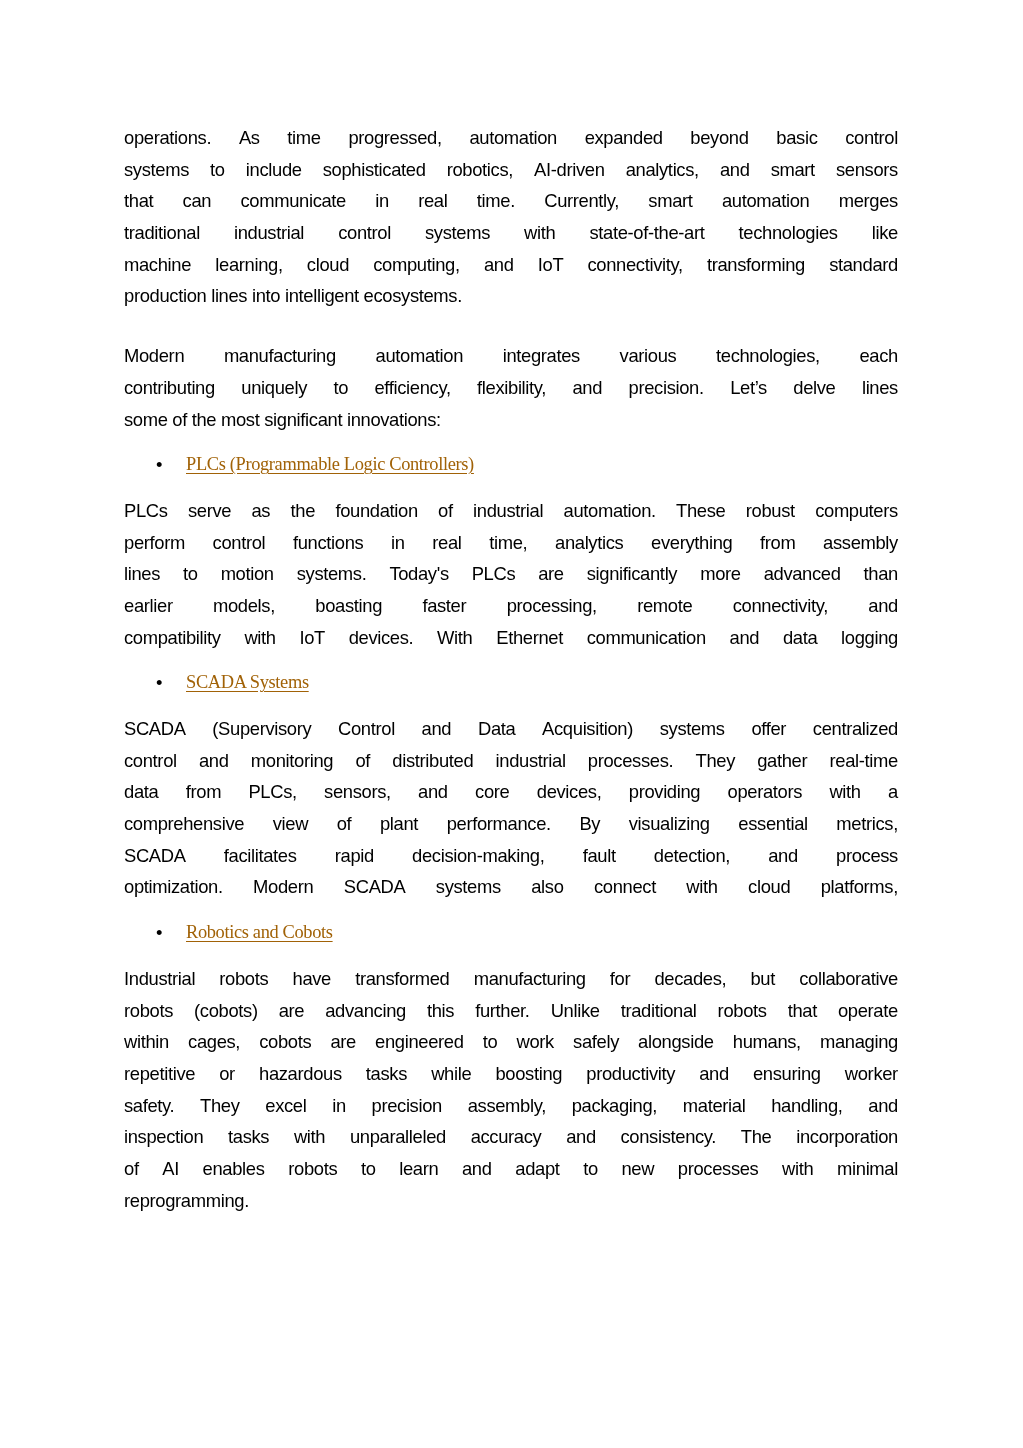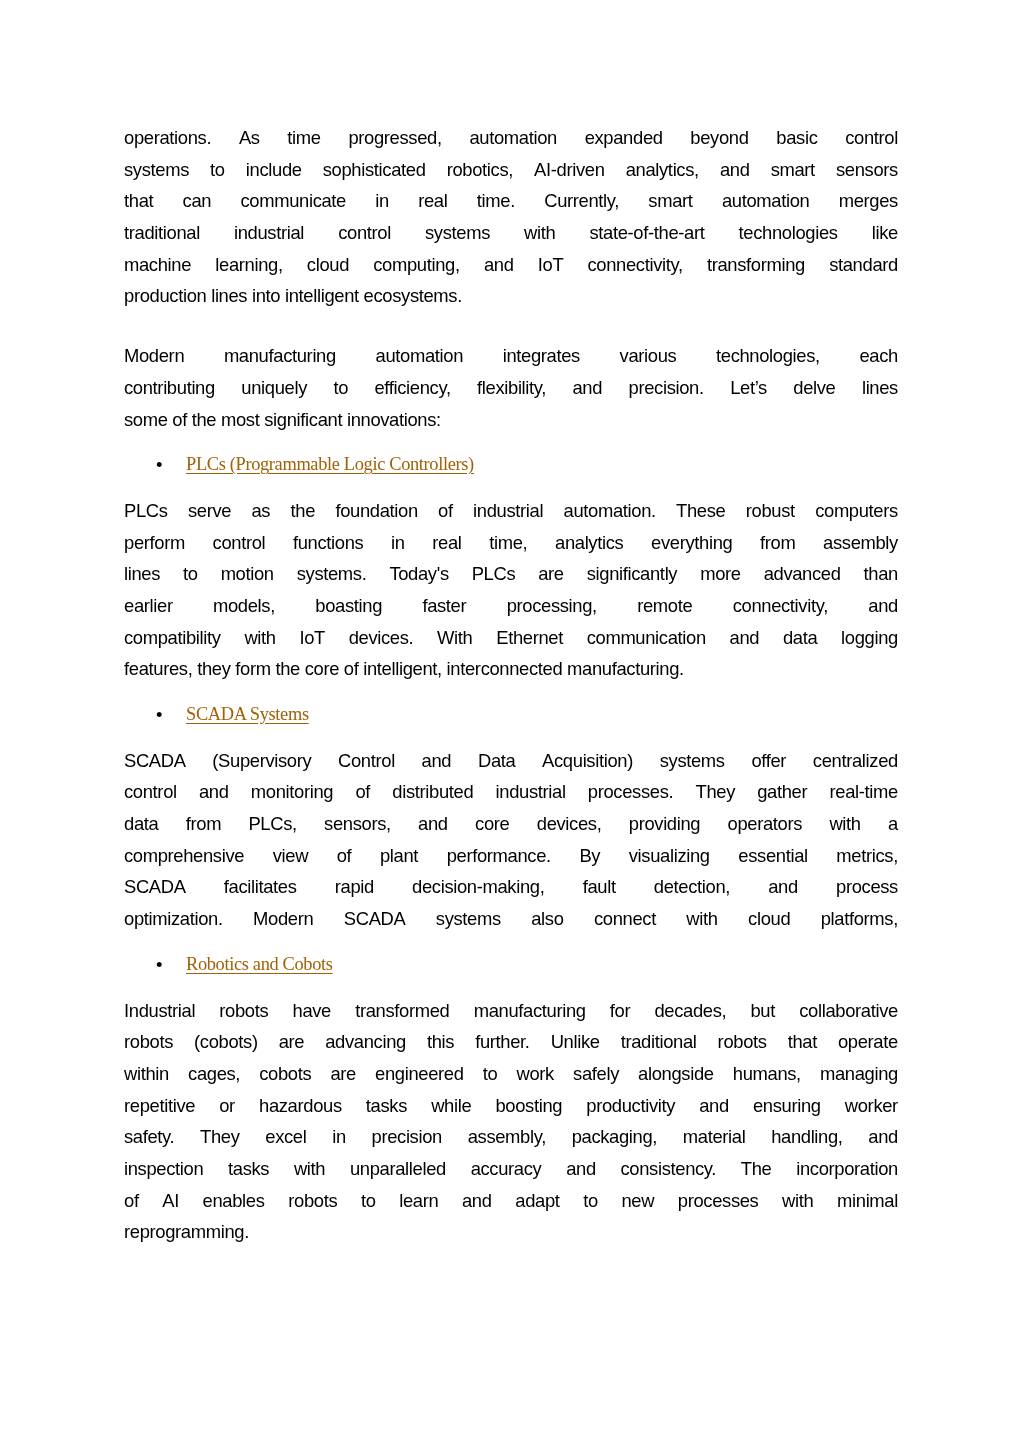--- a/index.html
+++ b/index.html
@@ -229,21 +229,20 @@
         <span>with</span>
         <span>IoT</span>
         <span>devices.</span>
         <span>With</span>
         <span>Ethernet</span>
         <span>communication</span>
         <span>and</span>
         <span>data</span>
         <span>logging</span>
       </div>
-      <div class="line last">features, they form the core of intelligent, interconnected manufacturing.</div>
     </div>
 
   <div style="height:14px"></div>
   <div class="bullet-item">
     <span class="bullet-dot">•</span>
     <span class="bullet-link">SCADA Systems</span>
   </div>
   <div style="height:14px"></div>
   <div class="para">
       <div class="line j">

